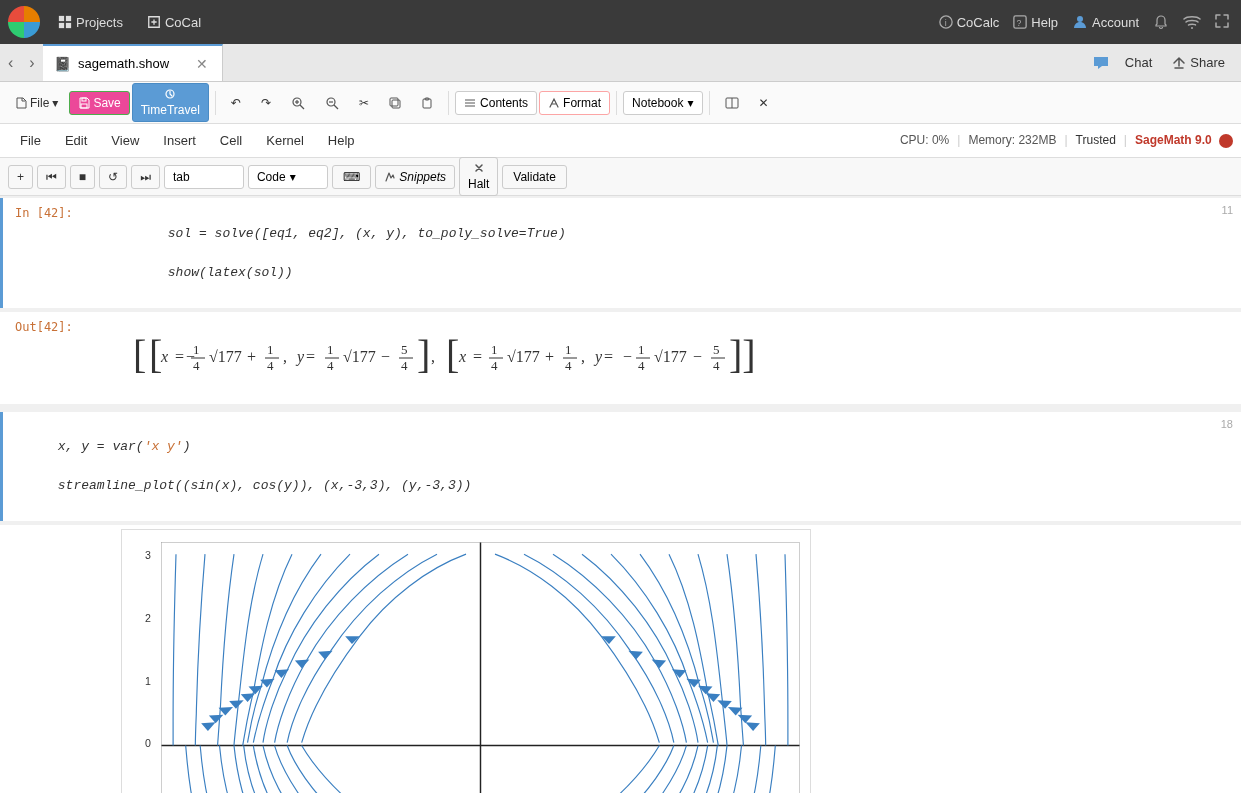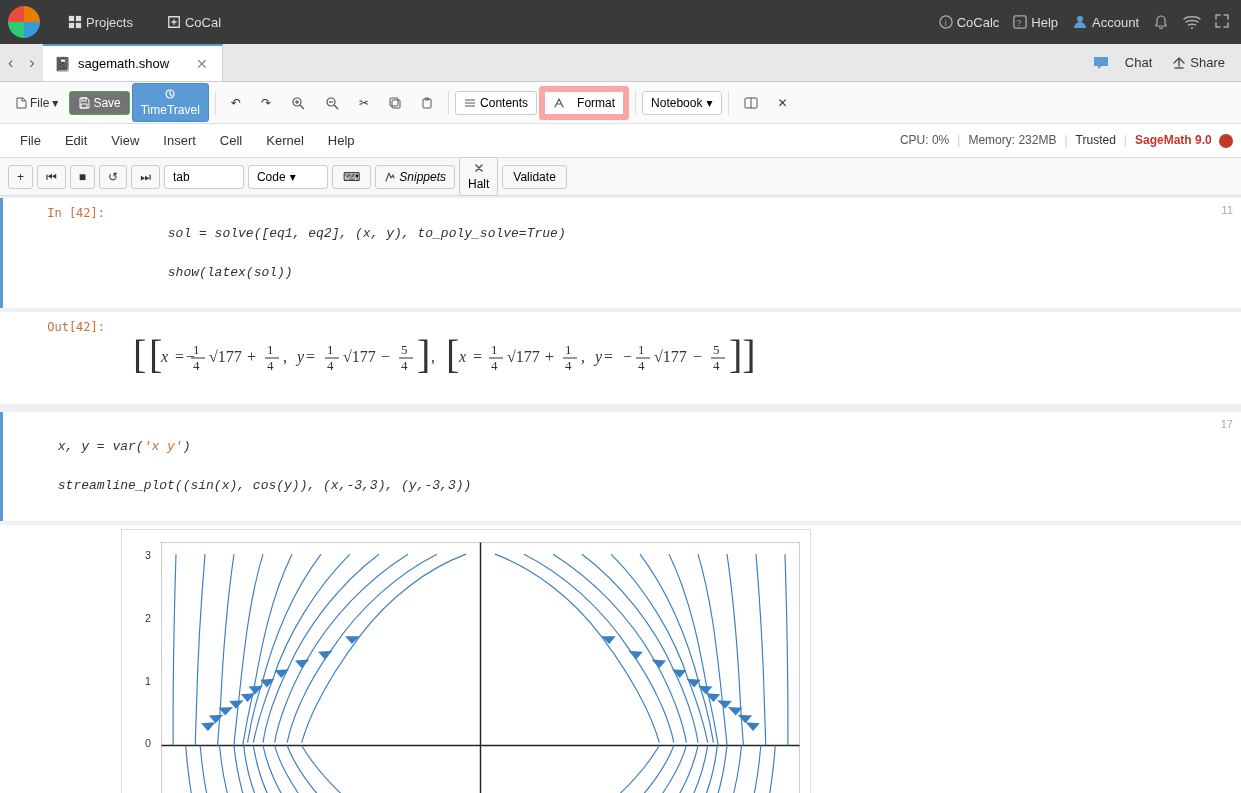--- a/index.html
+++ b/index.html
@@ -1,21 +1,21 @@
 <!DOCTYPE html>
 <html><head>
   <meta charset="utf-8">
   <style>
     * { box-sizing: border-box; margin: 0; padding: 0; }
     body { font-family: -apple-system, BlinkMacSystemFont, 'Segoe UI', sans-serif; font-size: 13px; background: #f0f0f0; overflow: hidden; }
 
     
     #topbar {
       display: flex; align-items: center; background: #3a3a3a; color: white;
-      height: 44px; padding: 0 8px; gap: 22px;
+      height: 44px; padding: 0 8px; gap: 12px;
     }
     .logo-circle {
       width: 32px; height: 32px; border-radius: 50%;
       background: conic-gradient(#e67e00 0deg 90deg, #3a9bd5 90deg 180deg, #2ecc71 180deg 270deg, #e74c3c 270deg 360deg);
       flex-shrink: 0;
     }
     .topbar-item { display: flex; align-items: center; gap: 4px; color: #ddd; font-size: 13px; cursor: pointer; padding: 4px 6px; border-radius: 4px; }
     .topbar-item svg { width: 14px; height: 14px; fill: currentColor; }
     .spacer { flex: 1; }
     .topbar-right { display: flex; align-items: center; gap: 6px; }
@@ -41,34 +41,34 @@
 
     
     #toolbar {
       display: flex; align-items: center; background: #fafafa; border-bottom: 1px solid #ddd;
       height: 42px; padding: 0 6px; gap: 2px;
     }
     .tb-btn {
       background: none; border: 1px solid transparent; cursor: pointer; padding: 4px 8px;
       border-radius: 3px; font-size: 12px; color: #333; display: flex; align-items: center; gap: 3px;
     }
-    .tb-btn.green { background: #737373; color: white; border-color: #4cae4c; }
+    .tb-btn.green { background: #ec4899; color: white; border-color: #4cae4c; }
     .tb-btn.blue { background: #5b9bd5; color: white; border-color: #4a8bc4; flex-direction: column; }
     .tb-sep { width: 1px; height: 24px; background: #ddd; margin: 0 4px; }
     .nb-dropdown {
       display: flex; align-items: center; gap: 4px; padding: 4px 8px;
       border: 1px solid #ccc; border-radius: 3px; background: white; cursor: pointer; font-size: 12px;
     }
     .contents-btn {
       display: flex; align-items: center; gap: 4px; padding: 4px 8px;
       border: 1px solid #ccc; border-radius: 3px; background: white; cursor: pointer; font-size: 12px;
     }
     .format-btn {
-      display: flex; align-items: center; gap: 12px; padding: 4px 8px;
-      border: 6px solid #fca5a5; border-radius: 3px; background: white; cursor: pointer; font-size: 12px;
+      display: flex; align-items: center; gap: 3px; padding: 4px 8px;
+      border: 1px solid #fca5a5; border-radius: 3px; background: white; cursor: pointer; font-size: 12px;
     }
 
     
     #menubar {
       display: flex; align-items: center; background: white; border-bottom: 1px solid #ddd;
       height: 34px; padding: 0 8px; gap: 0;
     }
     .menu-item { padding: 4px 12px; cursor: pointer; font-size: 13px; border-radius: 3px; color: #333; }
     .menu-spacer { flex: 1; }
     .status-bar { display: flex; align-items: center; gap: 8px; font-size: 12px; color: #555; }
@@ -101,21 +101,21 @@
       background: #f0f0f0; overflow-y: auto; height: calc(793px - 44px - 38px - 42px - 34px - 38px);
       display: flex; flex-direction: column;
     }
     .cell-wrapper {
       display: flex; align-items: stretch; background: white;
       margin: 2px 0; border-left: 3px solid #5b9bd5;
       position: relative;
     }
     .cell-gutter {
       min-width: 110px; padding: 8px 8px 8px 12px; color: #c87137; font-size: 12px;
-      font-family: monospace; white-space: nowrap; text-align: right;
+      font-family: monospace; white-space: nowrap; text-align: left;
     }
     .cell-gutter.out { color: #c87137; }
     .cell-content { flex: 1; padding: 6px 8px; font-family: 'Courier New', monospace; font-size: 13px; font-style: italic; }
     .cell-number { position: absolute; right: 8px; top: 6px; font-size: 11px; color: #aaa; }
 
     
     .code-cell { color: #333; white-space: pre; line-height: 1.5; }
 
     
     .output-cell { padding: 4px 8px 4px 8px; }
@@ -451,21 +451,21 @@
         </svg>
       </div>
     </div>
   </div>
 
   <div class="cell-wrapper" style="border-left-color: #5b9bd5; margin-top: 6px;">
     <div class="cell-content code-cell">
       <span>x, y = var(<span style="color:#c87137">'x y'</span>)</span><br>
       <span>streamline_plot((sin(x), cos(y)), (x,-3,3), (y,-3,3))</span>
     </div>
-    <div class="cell-number">17</div>
+    <div class="cell-number">18</div>
   </div>
 
   <div class="cell-wrapper" style="border-left-color: transparent;">
     <div class="cell-gutter"></div>
     <div class="plot-container">
 
       <svg class="streamline-svg" width="690" height="350" viewBox="-10 -10 700 360" style="background:white; border:1px solid #ddd;">
 
         <text x="8" y="20" font-size="11" fill="#333" font-family="sans-serif">3</text>
         <text x="8" y="85" font-size="11" fill="#333" font-family="sans-serif">2</text>

